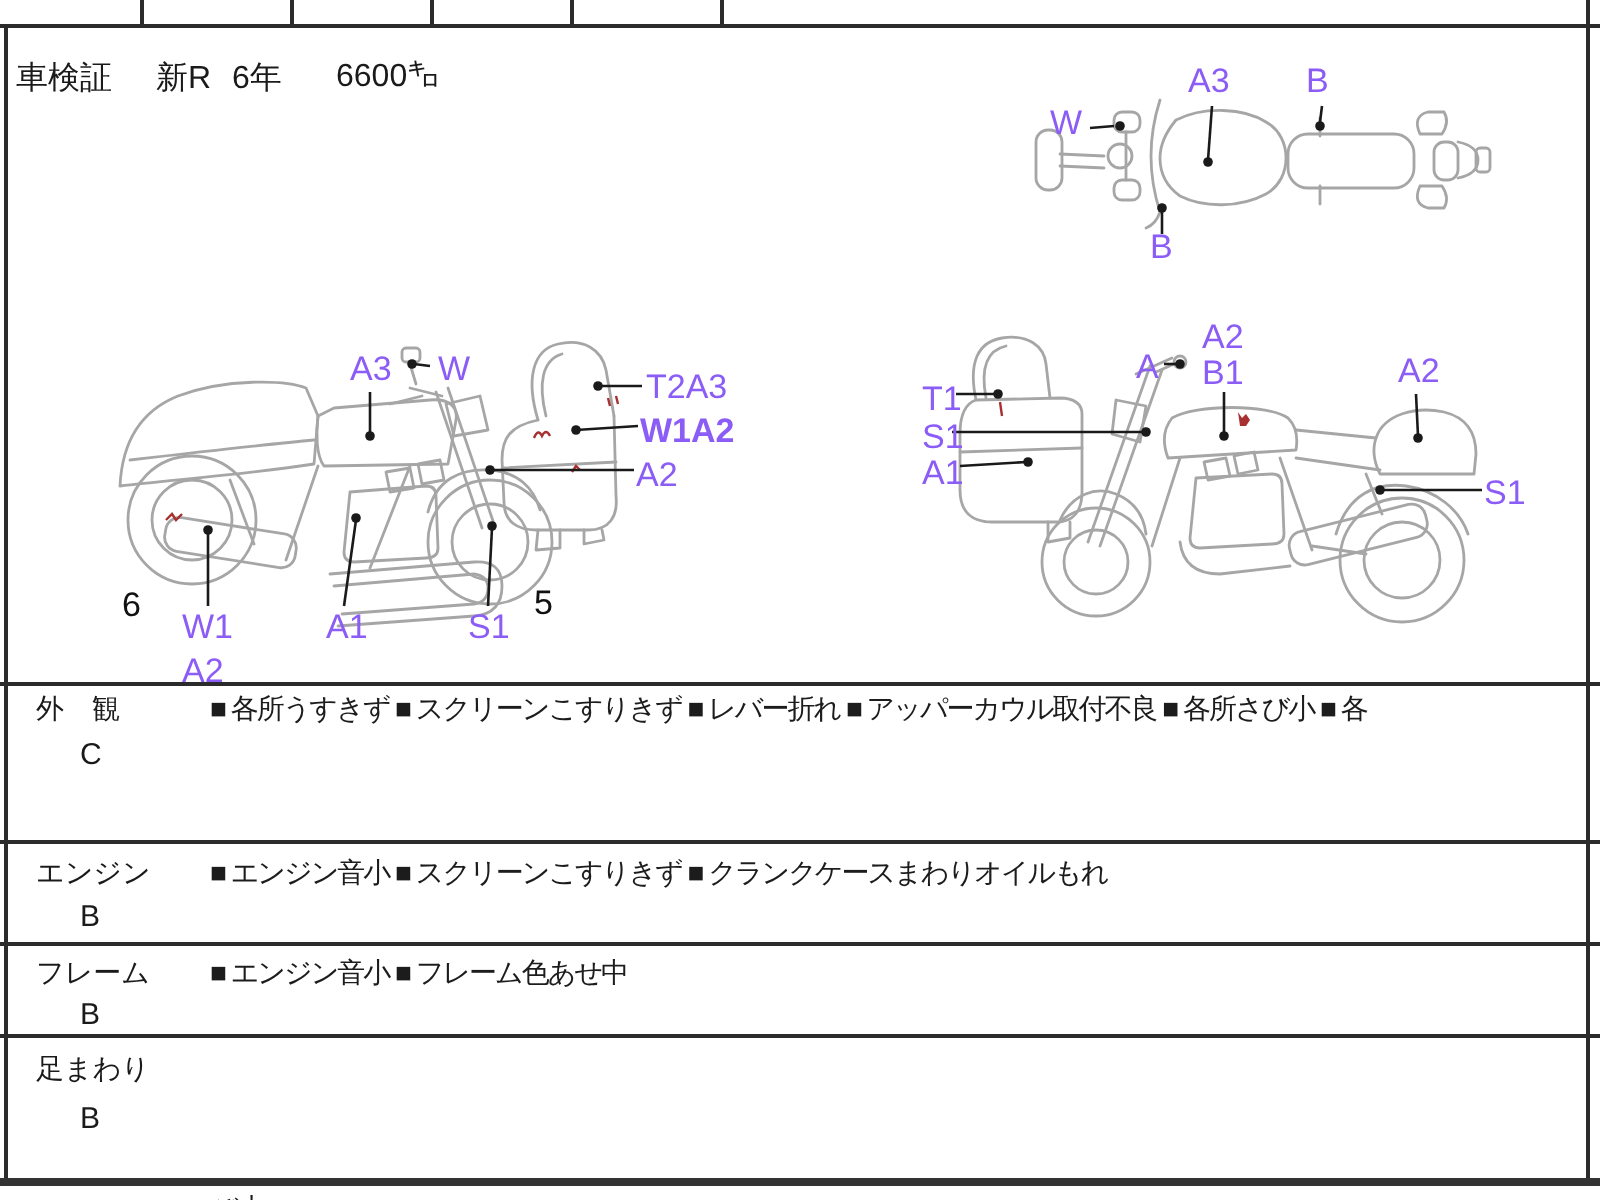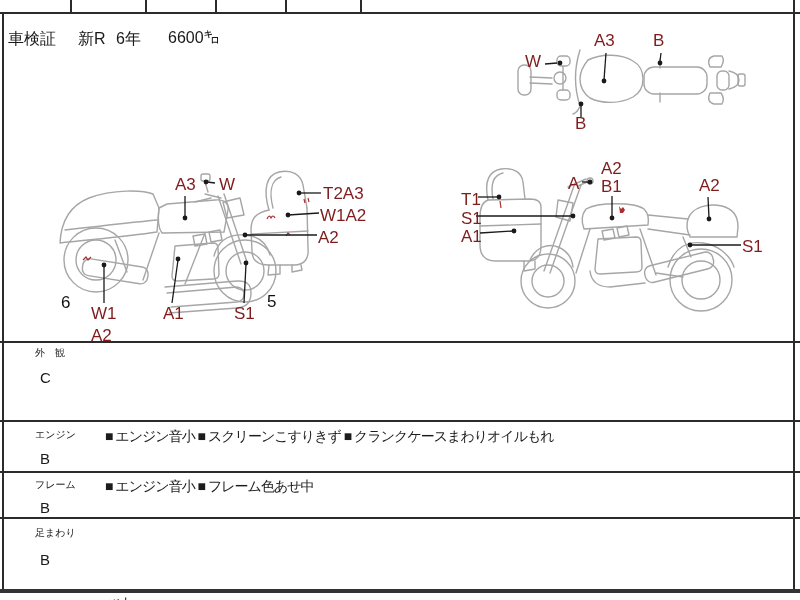--- a/index.html
+++ b/index.html
@@ -2,23 +2,23 @@
 <html><head>
 <meta charset="utf-8">
 <style>
   html,body{margin:0;padding:0;background:#fff;}
   .sheet{position:relative;width:800px;height:600px;background:#ffffff;overflow:hidden;
          font-family:"Liberation Sans","DejaVu Sans",sans-serif;color:#1a1a1a;}
   .vline{position:absolute;width:2px;background:#2b2b2b;}
   .hline{position:absolute;height:2px;background:#2b2b2b;left:0;width:800px;}
   .hline.thick{height:4px;background:#333;}
   .hdr{position:absolute;top:29px;font-size:16px;white-space:nowrap;}
-  .dlabel{position:absolute;font-size:17px;white-space:nowrap;color:#7f1d1d;}
+  .dlabel{position:absolute;font-size:17px;white-space:nowrap;color:#8b5cf6;}
   .dnum{position:absolute;font-size:17px;color:#111;}
-  .sec-label{position:absolute;left:35px;font-size:10px;white-space:nowrap;}
+  .sec-label{position:absolute;left:18px;font-size:14px;white-space:nowrap;}
   .sec-grade{position:absolute;left:40px;font-size:15px;}
   .sec-line{position:absolute;left:105px;font-size:14px;letter-spacing:-1px;white-space:nowrap;color:#1c1c1c;}
   svg{position:absolute;}
   .art{stroke:#a6a6a6;stroke-width:1.4;fill:none;stroke-linecap:round;stroke-linejoin:round;}
   .lead{stroke:#1a1a1a;stroke-width:1.3;fill:none;}
   .dot{fill:#1a1a1a;stroke:none;}
   .red{stroke:#a83030;stroke-width:1.2;fill:none;}
   .redf{fill:#a83030;stroke:none;}
 </style>
 </head>
@@ -123,21 +123,21 @@
         <circle class="dot" cx="49" cy="105" r="2.4"></circle>
       <path class="lead" d="M117,143 L123,100"></path>
         <circle class="dot" cx="123" cy="99" r="2.4"></circle>
       <path class="lead" d="M189,143 L191,104"></path>
         <circle class="dot" cx="191" cy="103" r="2.4"></circle>
     </g>
   </svg>
   <div class="dlabel" style="left:175px;top:175px;">A3</div>
   <div class="dlabel" style="left:219px;top:175px;">W</div>
   <div class="dlabel" style="left:323px;top:184px;">T2A3</div>
-  <div class="dlabel" style="left:320px;top:206px;">W1A2</div>
+  <div class="dlabel" style="left:320px;top:206px;font-weight:bold;">W1A2</div>
   <div class="dlabel" style="left:318px;top:228px;">A2</div>
   <div class="dlabel" style="left:91px;top:304px;">W1</div>
   <div class="dlabel" style="left:91px;top:326px;">A2</div>
   <div class="dlabel" style="left:163px;top:304px;">A1</div>
   <div class="dlabel" style="left:234px;top:304px;">S1</div>
   <div class="dnum" style="left:61px;top:293px;">6</div>
   <div class="dnum" style="left:267px;top:292px;">5</div>
 
   <svg style="left:440px;top:155px;" width="340" height="175" viewBox="0 0 340 175">
     <g class="art">
@@ -196,20 +196,21 @@
   <div class="dlabel" style="left:699px;top:176px;">A2</div>
   <div class="dlabel" style="left:742px;top:237px;">S1</div>
 
   <div class="hline" style="top:341px;"></div>
   <div class="hline" style="top:420px;"></div>
   <div class="hline" style="top:471px;"></div>
   <div class="hline" style="top:517px;"></div>
 
   <div class="sec-label" style="top:346px;">外　観</div>
   <div class="sec-grade" style="top:369px;">C</div>
+  <div class="sec-line" style="top:346px;">■ 各所うすきず ■ スクリーンこすりきず ■ レバー折れ ■ アッパーカウル取付不良 ■ 各所さび小 ■ 各</div>
 
   <div class="sec-label" style="top:428px;">エンジン</div>
   <div class="sec-grade" style="top:450px;">B</div>
   <div class="sec-line" style="top:428px;">■ エンジン音小 ■ スクリーンこすりきず ■ クランクケースまわりオイルもれ</div>
 
   <div class="sec-label" style="top:478px;">フレーム</div>
   <div class="sec-grade" style="top:499px;">B</div>
   <div class="sec-line" style="top:478px;">■ エンジン音小 ■ フレーム色あせ中</div>
 
   <div class="sec-label" style="top:526px;">足まわり</div>

